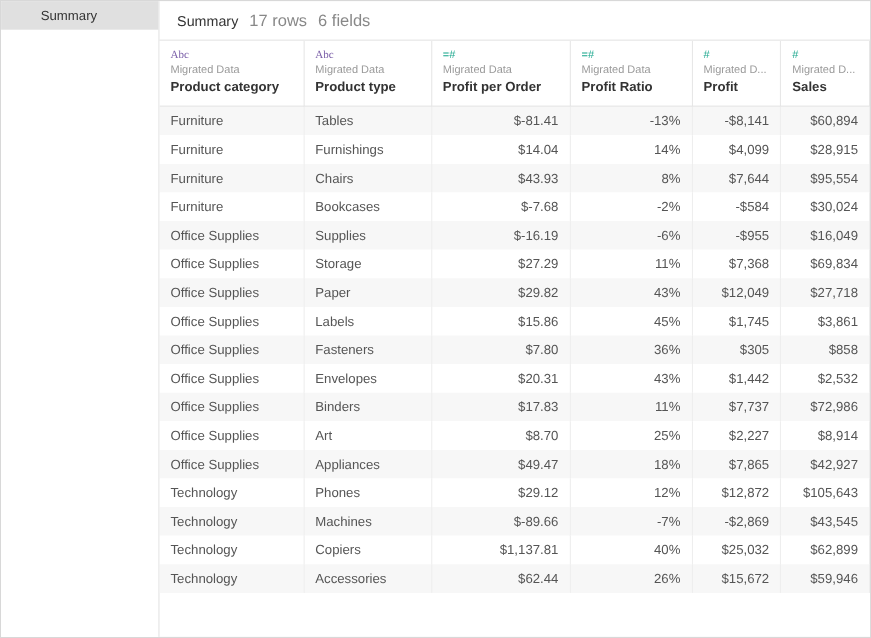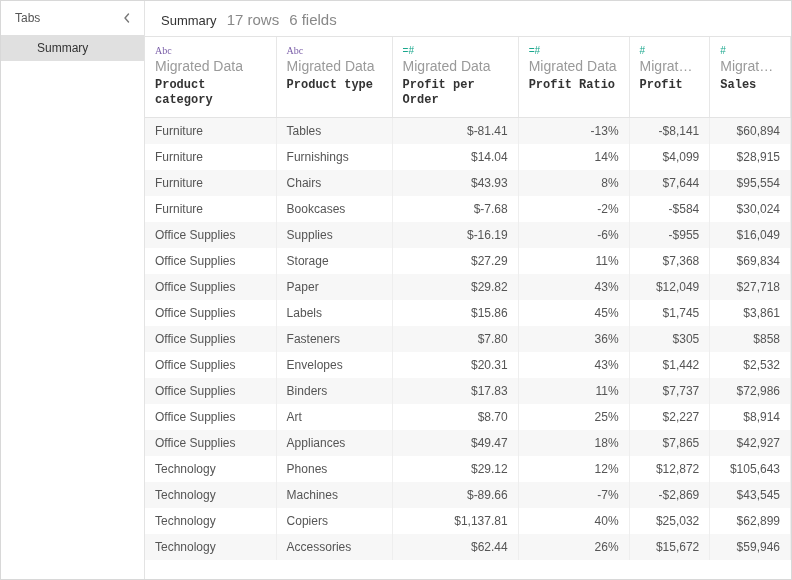--- a/index.html
+++ b/index.html
@@ -76,22 +76,22 @@
     font-weight: 400;
     padding: 8px 10px 10px 10px;
     border-right: 1px solid #e7e7e7;
     border-bottom: 1px solid #e3e3e3;
     background: #fff;
     vertical-align: top;
   }
   thead th .type-icon { font-size: 10px; display: block; margin-bottom: 2px; }
   thead th .type-icon.purple { color: #7a5ea8; font-family: Liberation Serif, serif; }
   thead th .type-icon.teal { color: #1aa78d; }
-  thead th .src { color: #9a9a9a; font-size: 14px; display: block; margin-bottom: 3px; white-space: nowrap; overflow:hidden; text-overflow: ellipsis; }
-  thead th .fname { color: #333; font-size: 12px; font-weight: 600; font-family: Liberation Mono, monospace; }
+  thead th .src { color: #9a9a9a; font-size: 10px; display: block; margin-bottom: 3px; white-space: nowrap; overflow:hidden; text-overflow: ellipsis; }
+  thead th .fname { color: #333; font-size: 12px; font-weight: 600; }
   tbody td {
     padding: 6px 10px;
     border-right: 1px solid #eee;
     color: #555;
     white-space: nowrap;
   }
   tbody tr:nth-child(odd) td { background: #f7f7f7; }
   tbody tr:nth-child(even) td { background: #fff; }
   td.num { text-align: right; }
   col.c1 { width: 130px; }
@@ -99,28 +99,20 @@
   col.c3 { width: 125px; }
   col.c4 { width: 110px; }
   col.c5 { width: 80px; }
   col.c6 { width: 80px; }
 </style>
 </head>
 <body>
 
 <div class="app">
   <aside class="sidebar">
-    <div class="sidebar-header">
-      <span class="title">Tabs</span>
-      <span class="collapse-icon">
-        <svg width="10" height="10" viewBox="0 0 10 10">
-            <path d="M6.5 1 L3 5 L6.5 9" fill="none" stroke="#777" stroke-width="1.4" stroke-linecap="round" stroke-linejoin="round"></path>
-          </svg>
-      </span>
-    </div>
     <nav class="sidebar-tabs">
       <div class="sidebar-tab active">
         <span class="tab-icon"></span>
         <span>Summary</span>
       </div>
     </nav>
   </aside>
 
   <main class="main">
     <div class="main-header">

